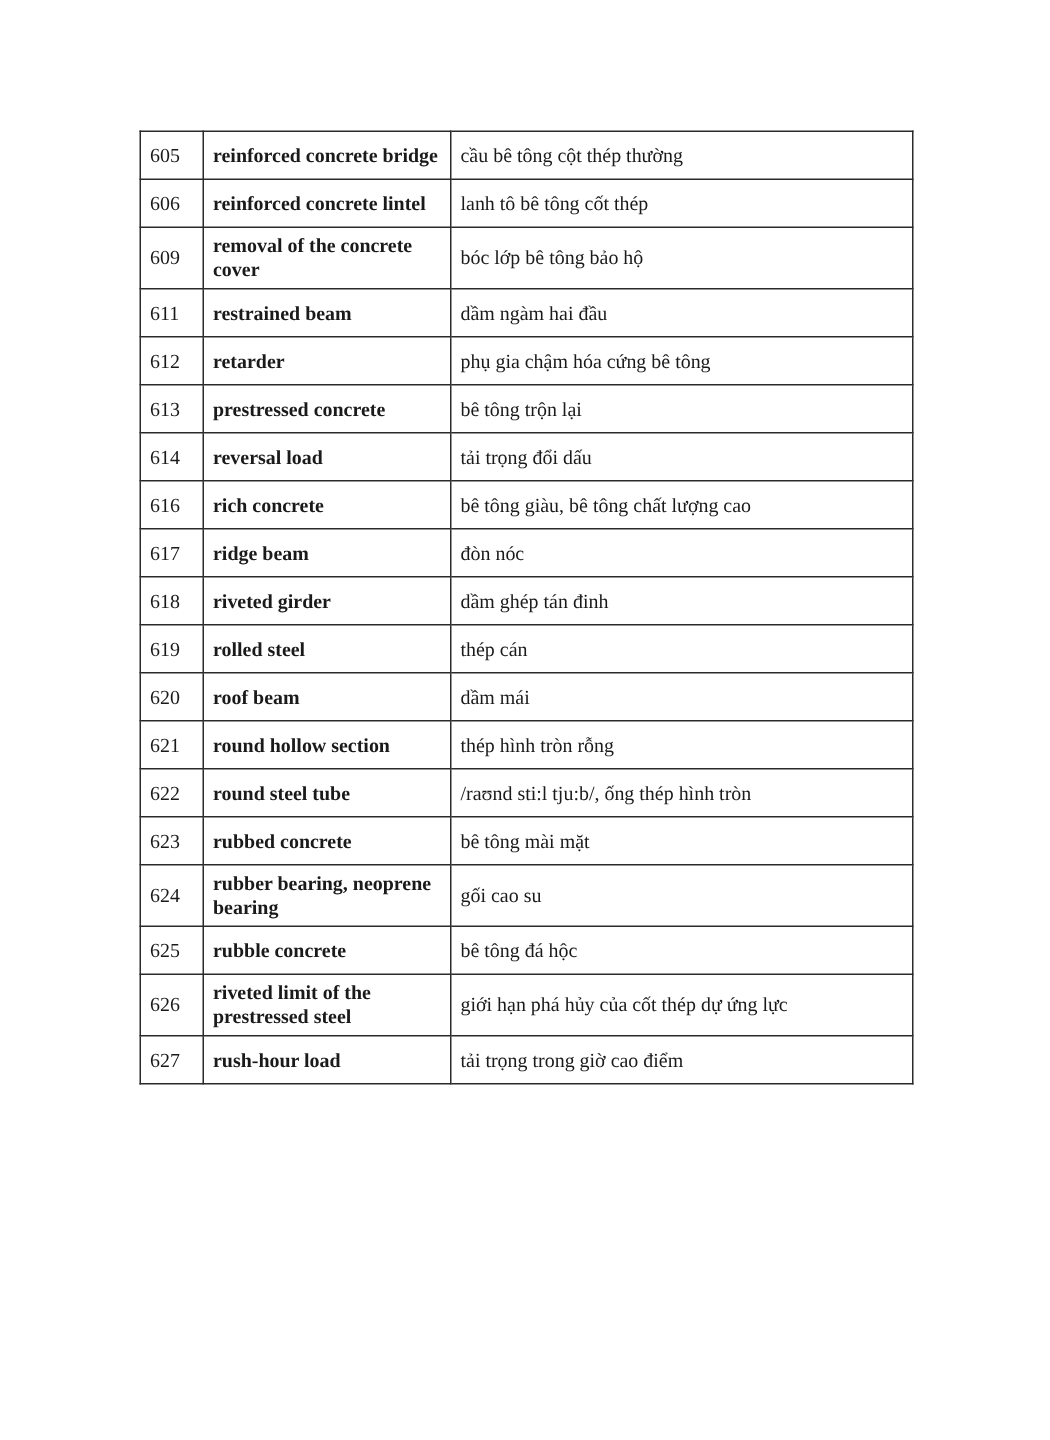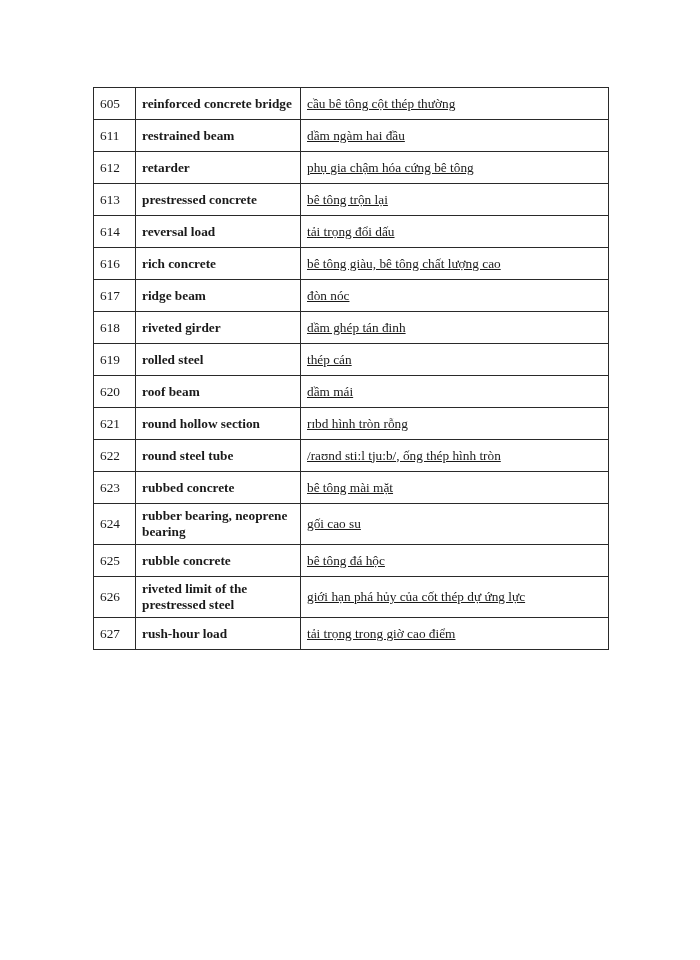--- a/index.html
+++ b/index.html
@@ -40,37 +40,47 @@
       height: 31px;
     }
     table.glossary tr.double td {
       height: 40px;
     }
     col.c-num { width: 42px; }
     col.c-en { width: 165px; }
     col.c-vi { width: 308px; }
     td.num { padding-left: 7px; margin-top: 44px; }
     td.en { padding-left: 6px; font-weight: bold; }
-    td.vi { padding-left: 6px; text-decoration: underline; }
+    td.vi { padding-left: 6px; }
   </style>
 </head>
 <body>
 
 <div class="page">
   <table class="glossary">
     <colgroup>
       <col class="c-num">
       <col class="c-en">
       <col class="c-vi">
     </colgroup>
     <tbody>
       <tr>
         <td class="num">605</td>
         <td class="en">reinforced concrete bridge</td>
         <td class="vi">cầu bê tông cột thép thường</td>
+      </tr>
+      <tr>
+        <td class="num">606</td>
+        <td class="en">reinforced concrete lintel</td>
+        <td class="vi">lanh tô bê tông cốt thép</td>
+      </tr>
+      <tr class="double">
+        <td class="num">609</td>
+        <td class="en">removal of the concrete cover</td>
+        <td class="vi">bóc lớp bê tông bảo hộ</td>
       </tr>
       <tr>
         <td class="num">611</td>
         <td class="en">restrained beam</td>
         <td class="vi">dầm ngàm hai đầu</td>
       </tr>
       <tr>
         <td class="num">612</td>
         <td class="en">retarder</td>
         <td class="vi">phụ gia chậm hóa cứng bê tông</td>
@@ -106,21 +116,21 @@
         <td class="vi">thép cán</td>
       </tr>
       <tr>
         <td class="num">620</td>
         <td class="en">roof beam</td>
         <td class="vi">dầm mái</td>
       </tr>
       <tr>
         <td class="num">621</td>
         <td class="en">round hollow section</td>
-        <td class="vi">rɪbd hình tròn rỗng</td>
+        <td class="vi">thép hình tròn rỗng</td>
       </tr>
       <tr>
         <td class="num">622</td>
         <td class="en">round steel tube</td>
         <td class="vi">/raʊnd sti:l tju:b/, ống thép hình tròn</td>
       </tr>
       <tr>
         <td class="num">623</td>
         <td class="en">rubbed concrete</td>
         <td class="vi">bê tông mài mặt</td>

